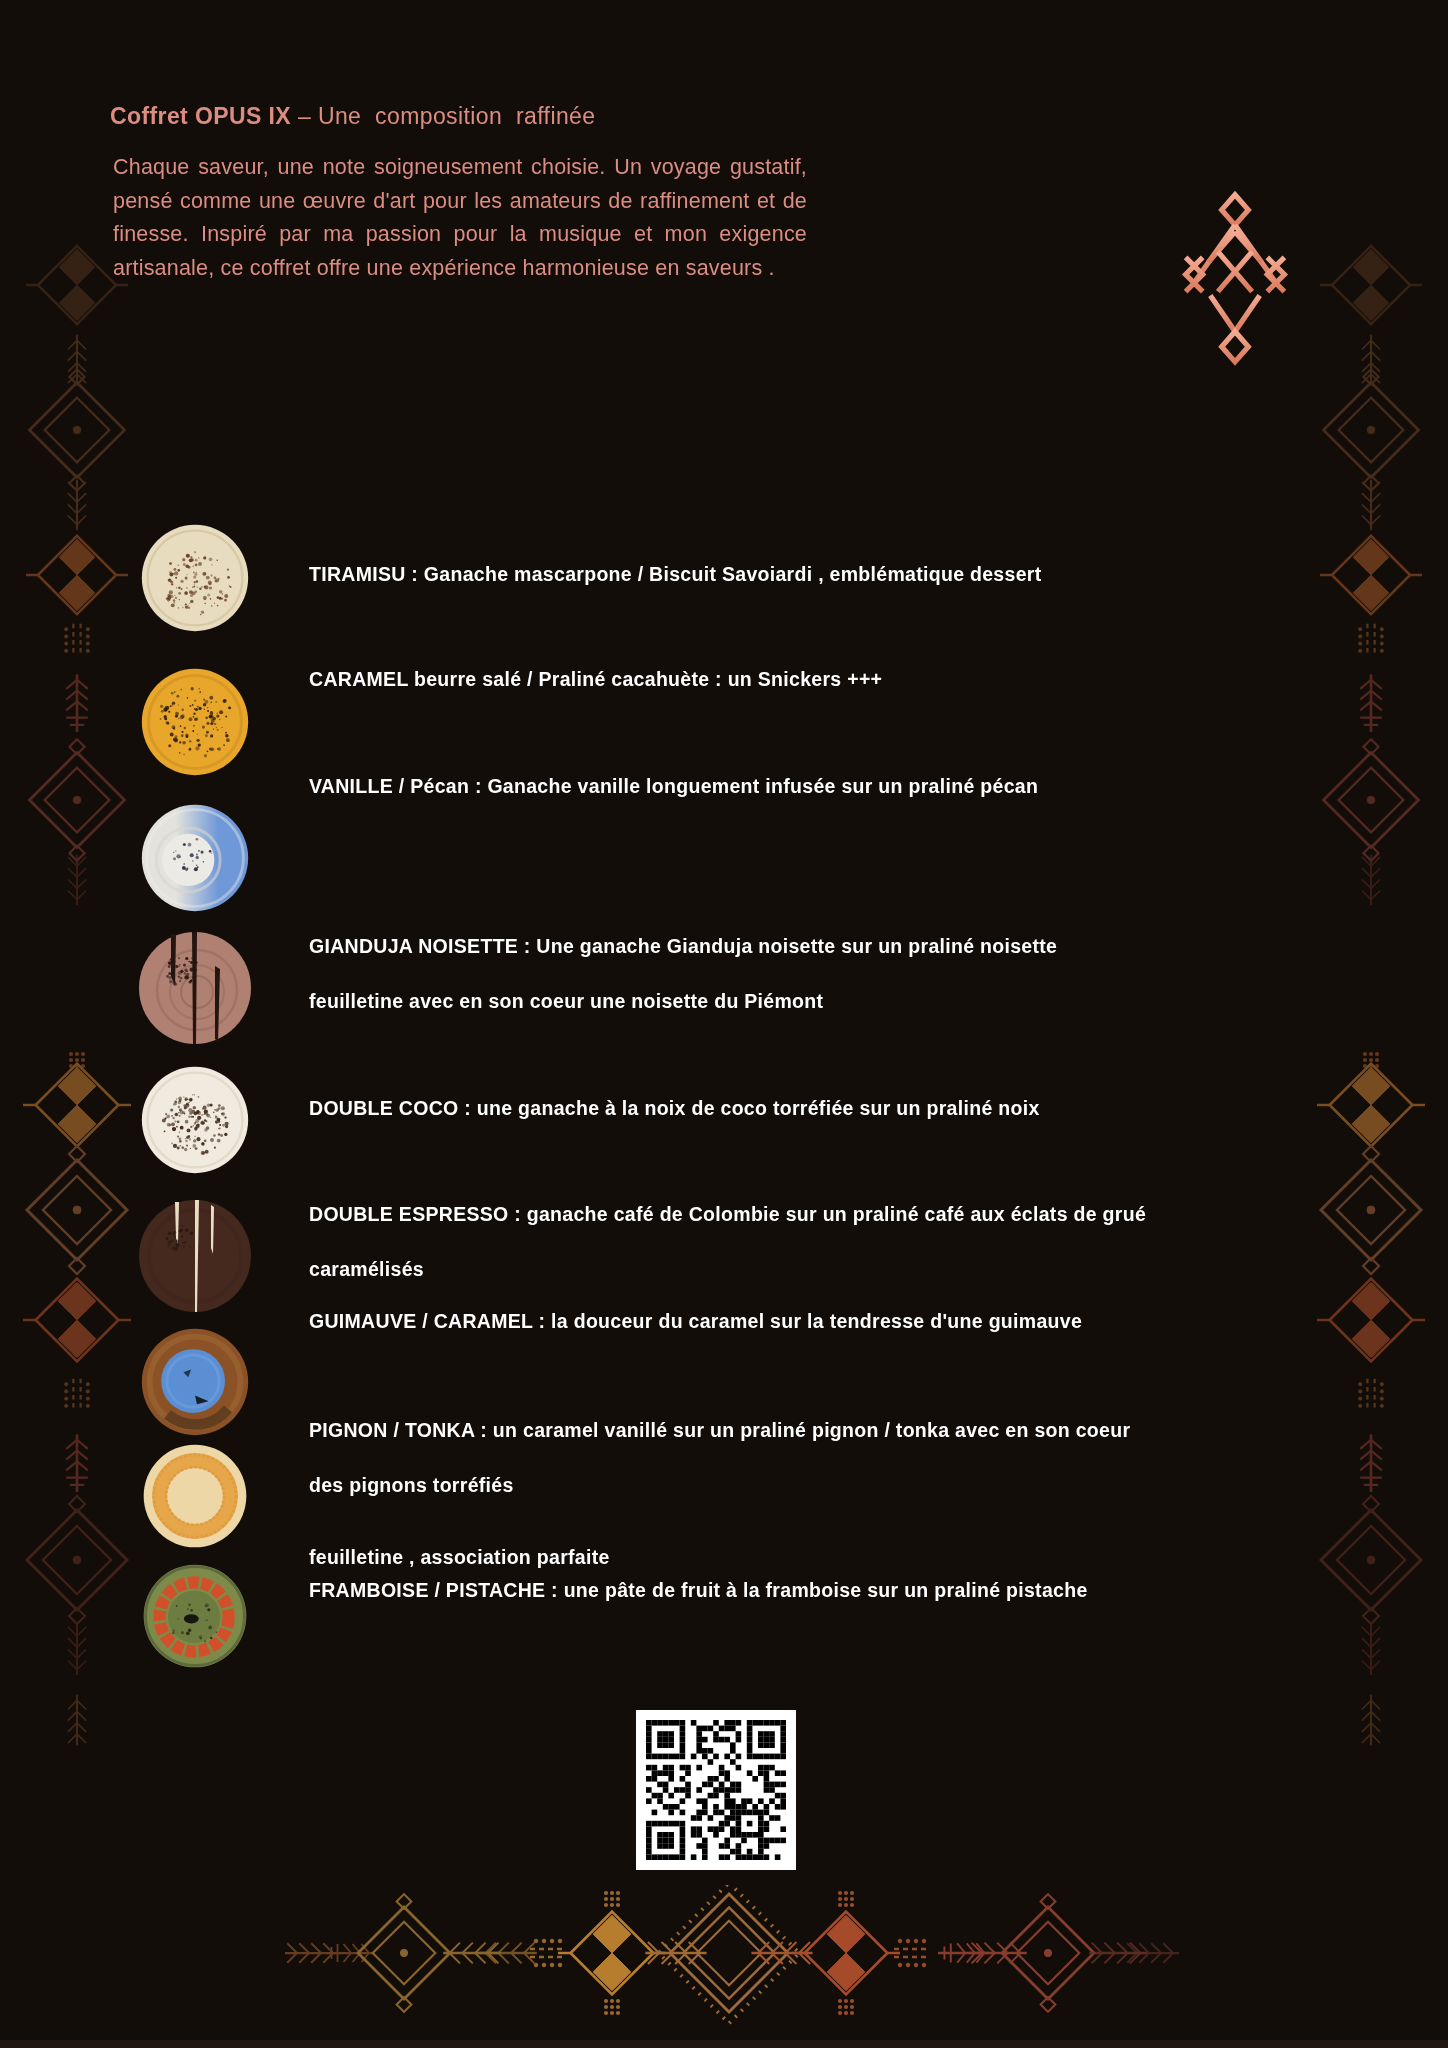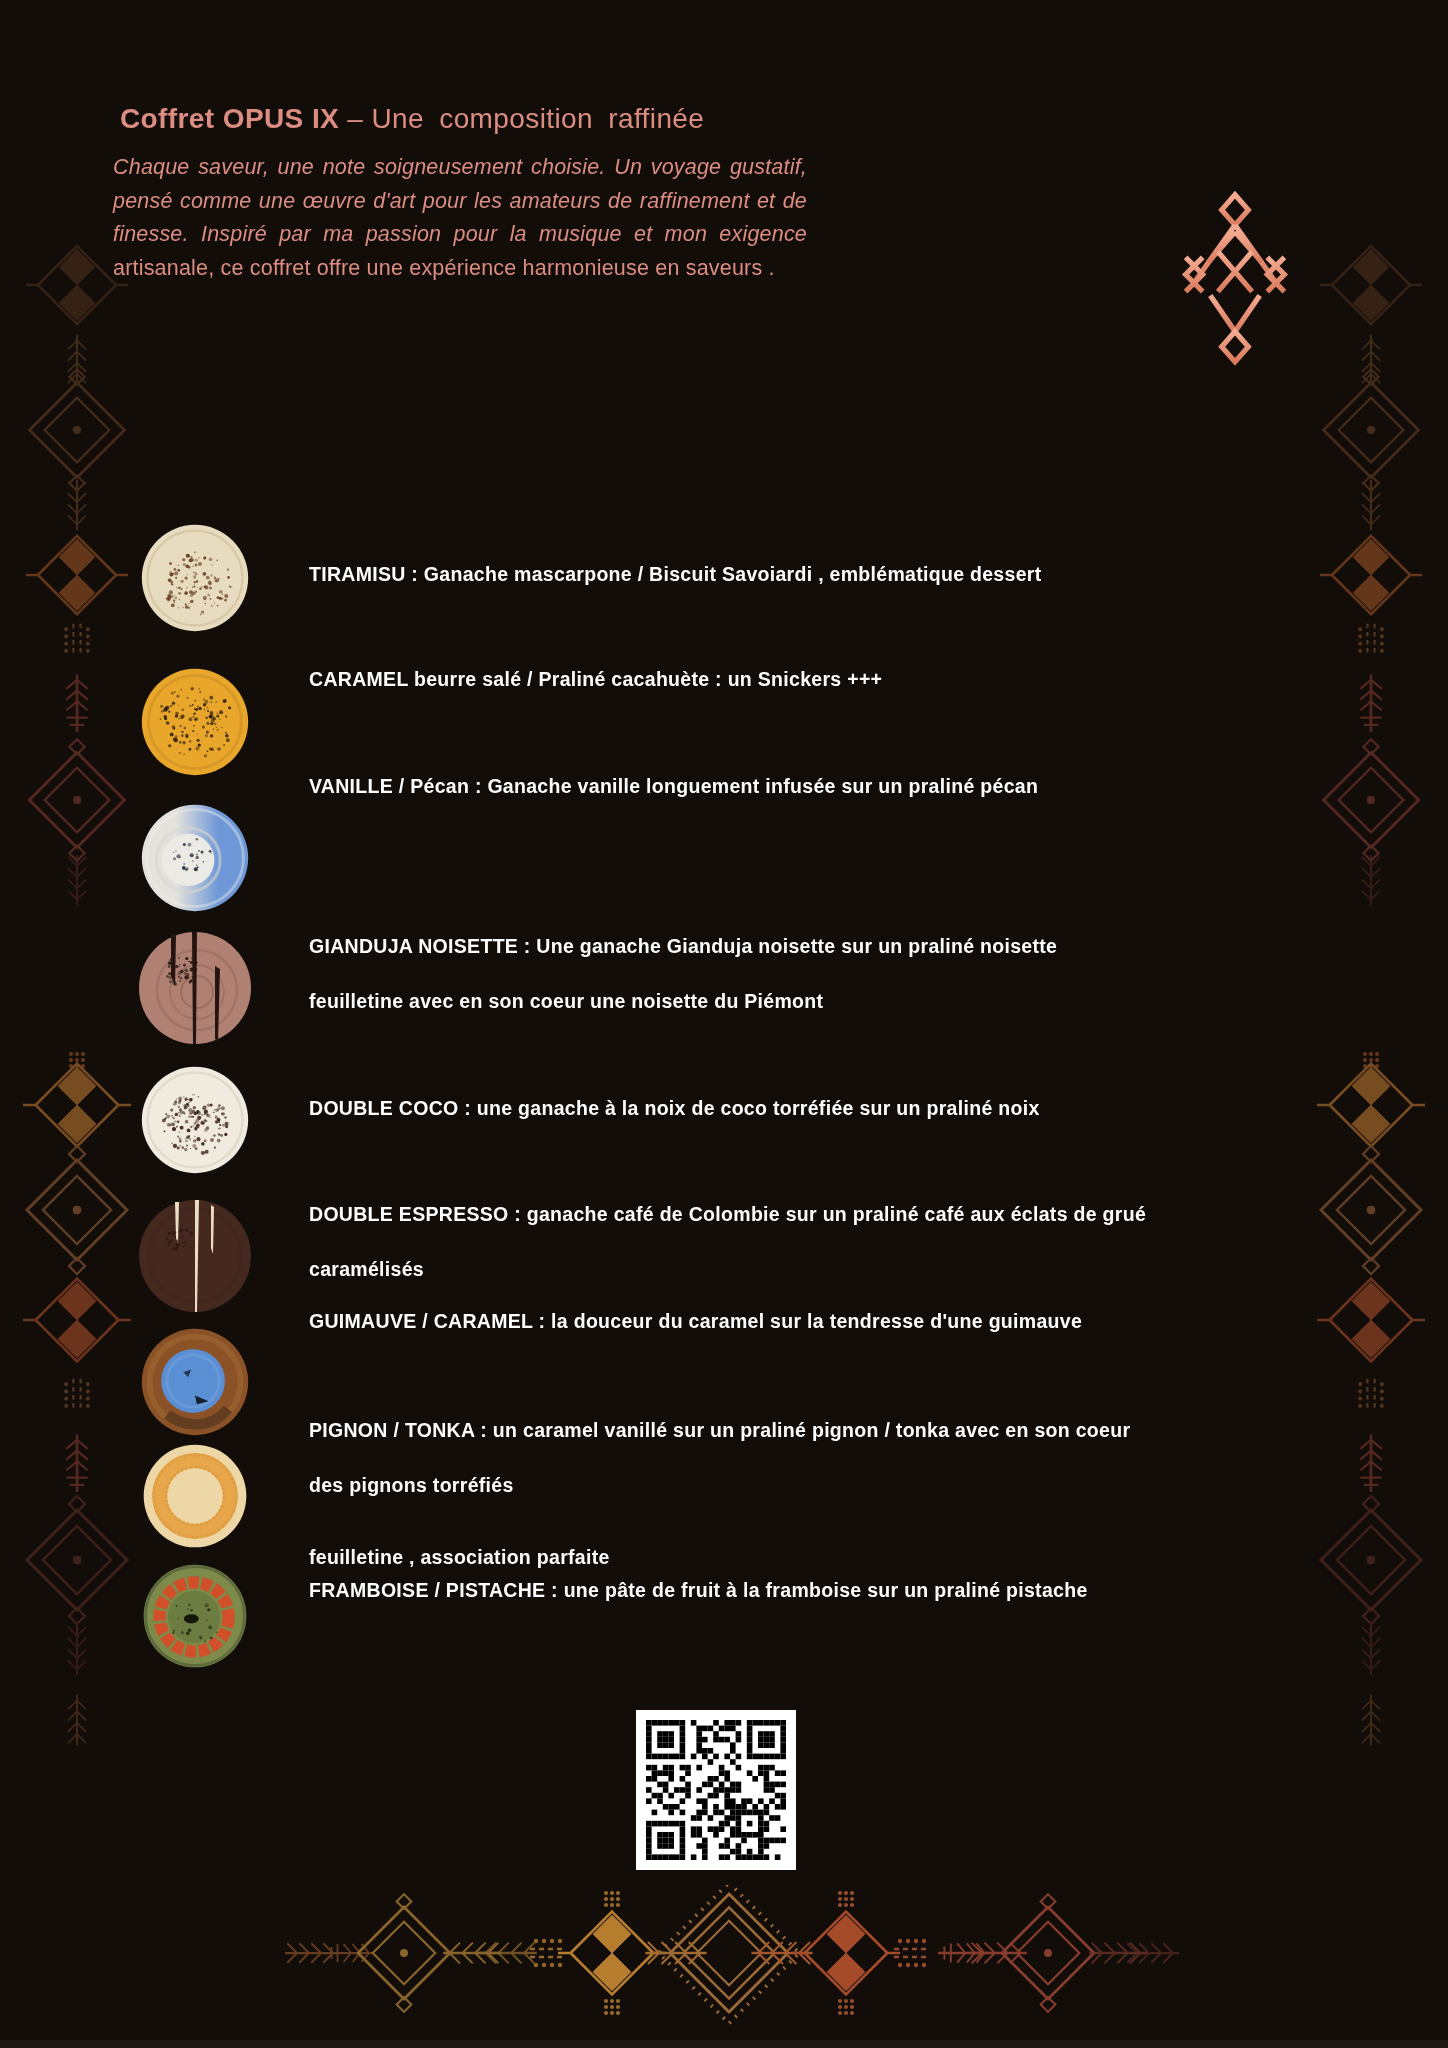--- a/index.html
+++ b/index.html
@@ -1,24 +1,24 @@
 <!DOCTYPE html>
 <html><head>
 <meta charset="utf-8">
 <style>
   html,body{margin:0;padding:0;background:#130d0a;}
   .page{position:relative;width:1448px;height:2048px;background:#130d0a;overflow:hidden;
         font-family:"Liberation Sans",sans-serif;color:#dc8d82;}
   
-  .title{position:absolute;left:120px;top:103px;font-size:28px;letter-spacing:.4px;white-space:nowrap;}
+  .title{position:absolute;left:110px;top:103px;font-size:23px;letter-spacing:.4px;white-space:nowrap;}
   .title .b{font-weight:700;}
   .title .r{font-weight:500;word-spacing:7px;}
   .intro{position:absolute;left:113px;top:151px;width:694px;font-size:21.5px;line-height:33.5px;
          font-weight:500;letter-spacing:.2px;}
-  .intro .jl{text-align:justify;text-align-last:justify;font-style:italic;}
+  .intro .jl{text-align:justify;text-align-last:justify;}
   .intro .ll{text-align:left;}
   
   .logo{position:absolute;left:1178px;top:186px;width:114px;height:196px;}
   
   .item-line{position:absolute;left:309px;font-size:19.5px;font-weight:600;letter-spacing:.3px;
              white-space:nowrap;color:#ffffff;}
   .choc{position:absolute;}
   
   .qr{position:absolute;left:636px;top:1710px;width:160px;height:160px;background:#ffffff;}
   

